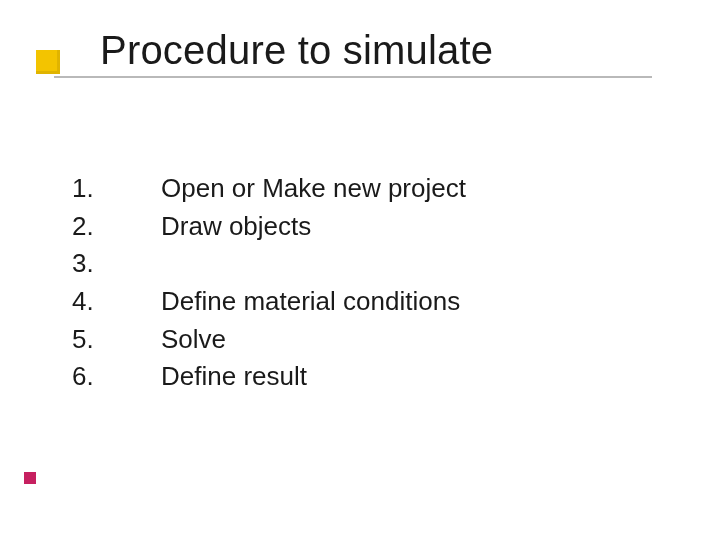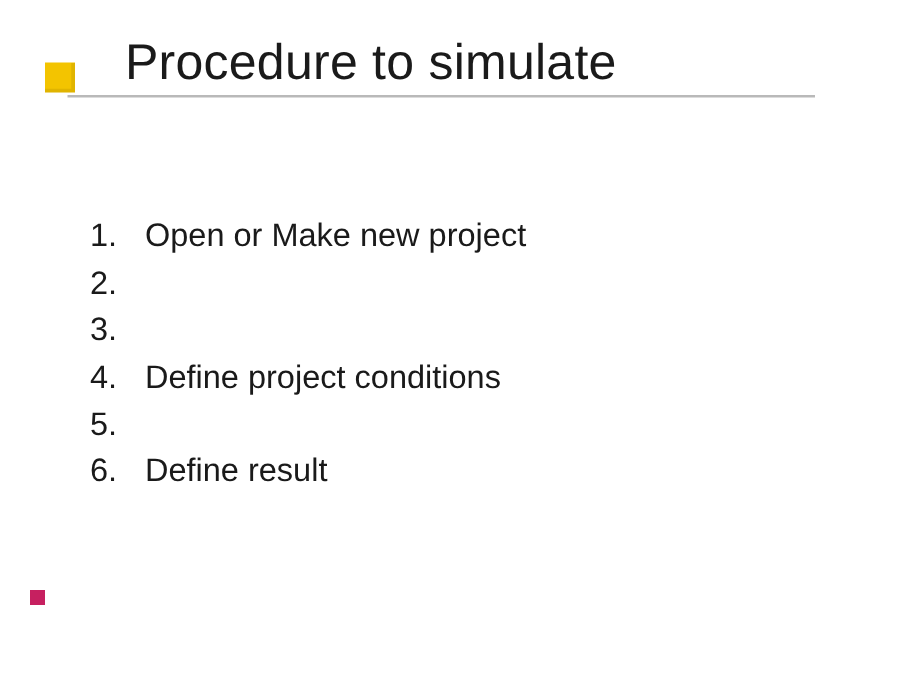--- a/index.html
+++ b/index.html
@@ -66,20 +66,21 @@
   }
   ol.steps li .num {
     min-width: 36px;
     text-align: left;
   }
   ol.steps li .num::before {
     content: counter(step) ".";
   }
   ol.steps li .txt {
     padding-left: 8px;
+    margin-left: 45px;
   }
   .accent-dot {
     position: absolute;
     left: 24px;
     top: 472px;
     width: 12px;
     height: 12px;
     background: #c62060;
   }
 </style>
@@ -96,30 +97,32 @@
   </div>
 
   <div class="body">
     <ol class="steps">
       <li>
         <span class="num"></span>
         <span class="txt">Open or Make new project</span>
       </li>
       <li>
         <span class="num"></span>
+        <span class="txt">Draw objects</span>
       </li>
       <li>
         <span class="num"></span>
       </li>
       <li>
         <span class="num"></span>
-        <span class="txt">Define project conditions</span>
+        <span class="txt">Define material conditions</span>
       </li>
       <li>
         <span class="num"></span>
+        <span class="txt">Solve</span>
       </li>
       <li>
         <span class="num"></span>
         <span class="txt">Define result</span>
       </li>
     </ol>
   </div>
 
   <div class="accent-dot"></div>
 

